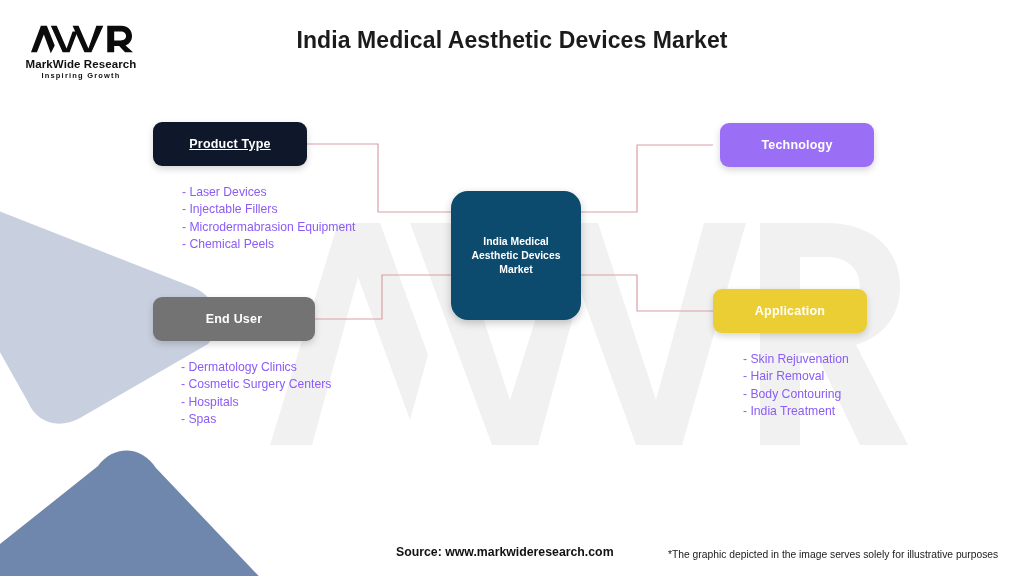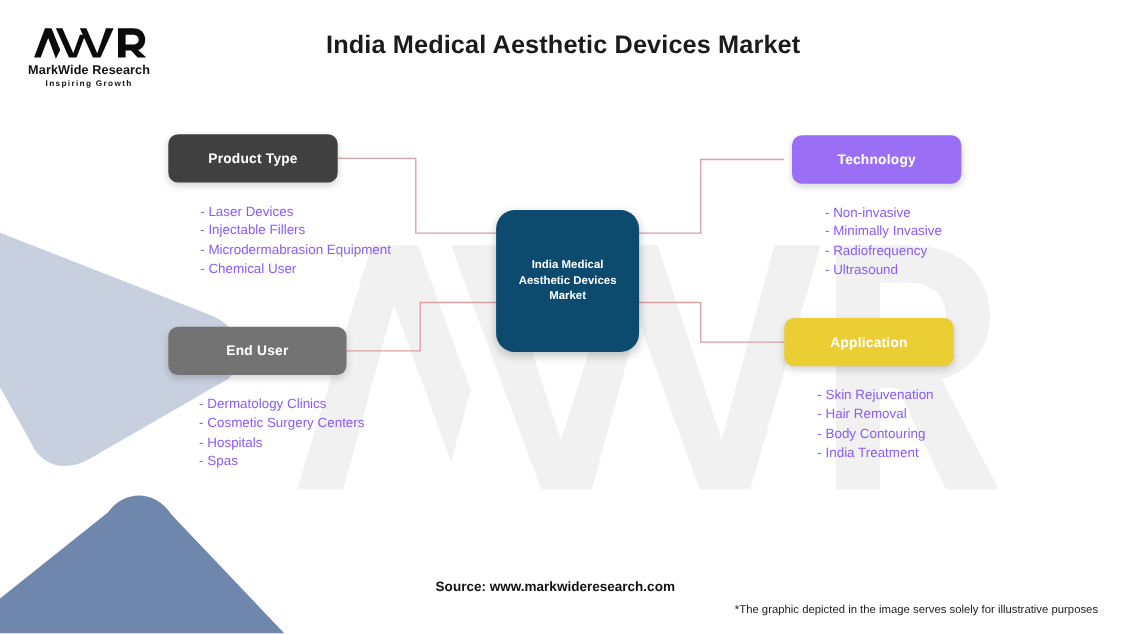--- a/index.html
+++ b/index.html
@@ -78,21 +78,21 @@
     display: flex; align-items: center; justify-content: center;
     z-index: 4; box-shadow: 0 3px 9px rgba(0,0,0,.22);
   }
   #center-node .center-label {
     color: #ffffff; font-size: 10.4px; font-weight: bold;
     line-height: 14px; text-align: center; padding: 0 7px;
   }
 
   
   #footer-source {
-    position: absolute; left: 396px; top: 526px;
+    position: absolute; left: 396px; top: 545px;
     font-size: 12.3px; font-weight: bold; color: #111; z-index: 5; text-align: center;
   }
   #footer-note {
     position: absolute; left: 668px; top: 549px;
     font-size: 10.3px; color: #1a1a1a; z-index: 5; white-space: nowrap;
   }
 </style>
 </head>
 <body>
 
@@ -135,37 +135,31 @@
   <svg id="connectors" viewBox="0 0 1024 576">
     <g fill="none" stroke="#D9A0A5" stroke-width="1.2">
       <path d="M307,144 H378 V212 H451"></path>
       <path d="M572,212 H637 V145 H713"></path>
       <path d="M315,319 H382 V275 H451"></path>
       <path d="M572,275 H637 V311 H713"></path>
     </g>
   </svg>
 
   <div class="branch" id="branch-product">
-    <div class="branch-header" style="background:#404040;">Product Type</div>
+    <div class="branch-header" style="background:#0f172a;text-decoration:underline;">Product Type</div>
     <div class="branch-list">
       <div class="item">- Laser Devices</div>
       <div class="item">- Injectable Fillers</div>
       <div class="item">- Microdermabrasion Equipment</div>
-      <div class="item">- Chemical User</div>
+      <div class="item">- Chemical Peels</div>
     </div>
   </div>
 
   <div class="branch" id="branch-technology">
     <div class="branch-header" style="background:#9B6FF5;">Technology</div>
-    <div class="branch-list">
-      <div class="item">- Non-invasive</div>
-      <div class="item">- Minimally Invasive</div>
-      <div class="item">- Radiofrequency</div>
-      <div class="item">- Ultrasound</div>
-    </div>
   </div>
 
   <div class="branch" id="branch-enduser">
     <div class="branch-header" style="background:#737373;">End User</div>
     <div class="branch-list">
       <div class="item">- Dermatology Clinics</div>
       <div class="item">- Cosmetic Surgery Centers</div>
       <div class="item">- Hospitals</div>
       <div class="item">- Spas</div>
     </div>

